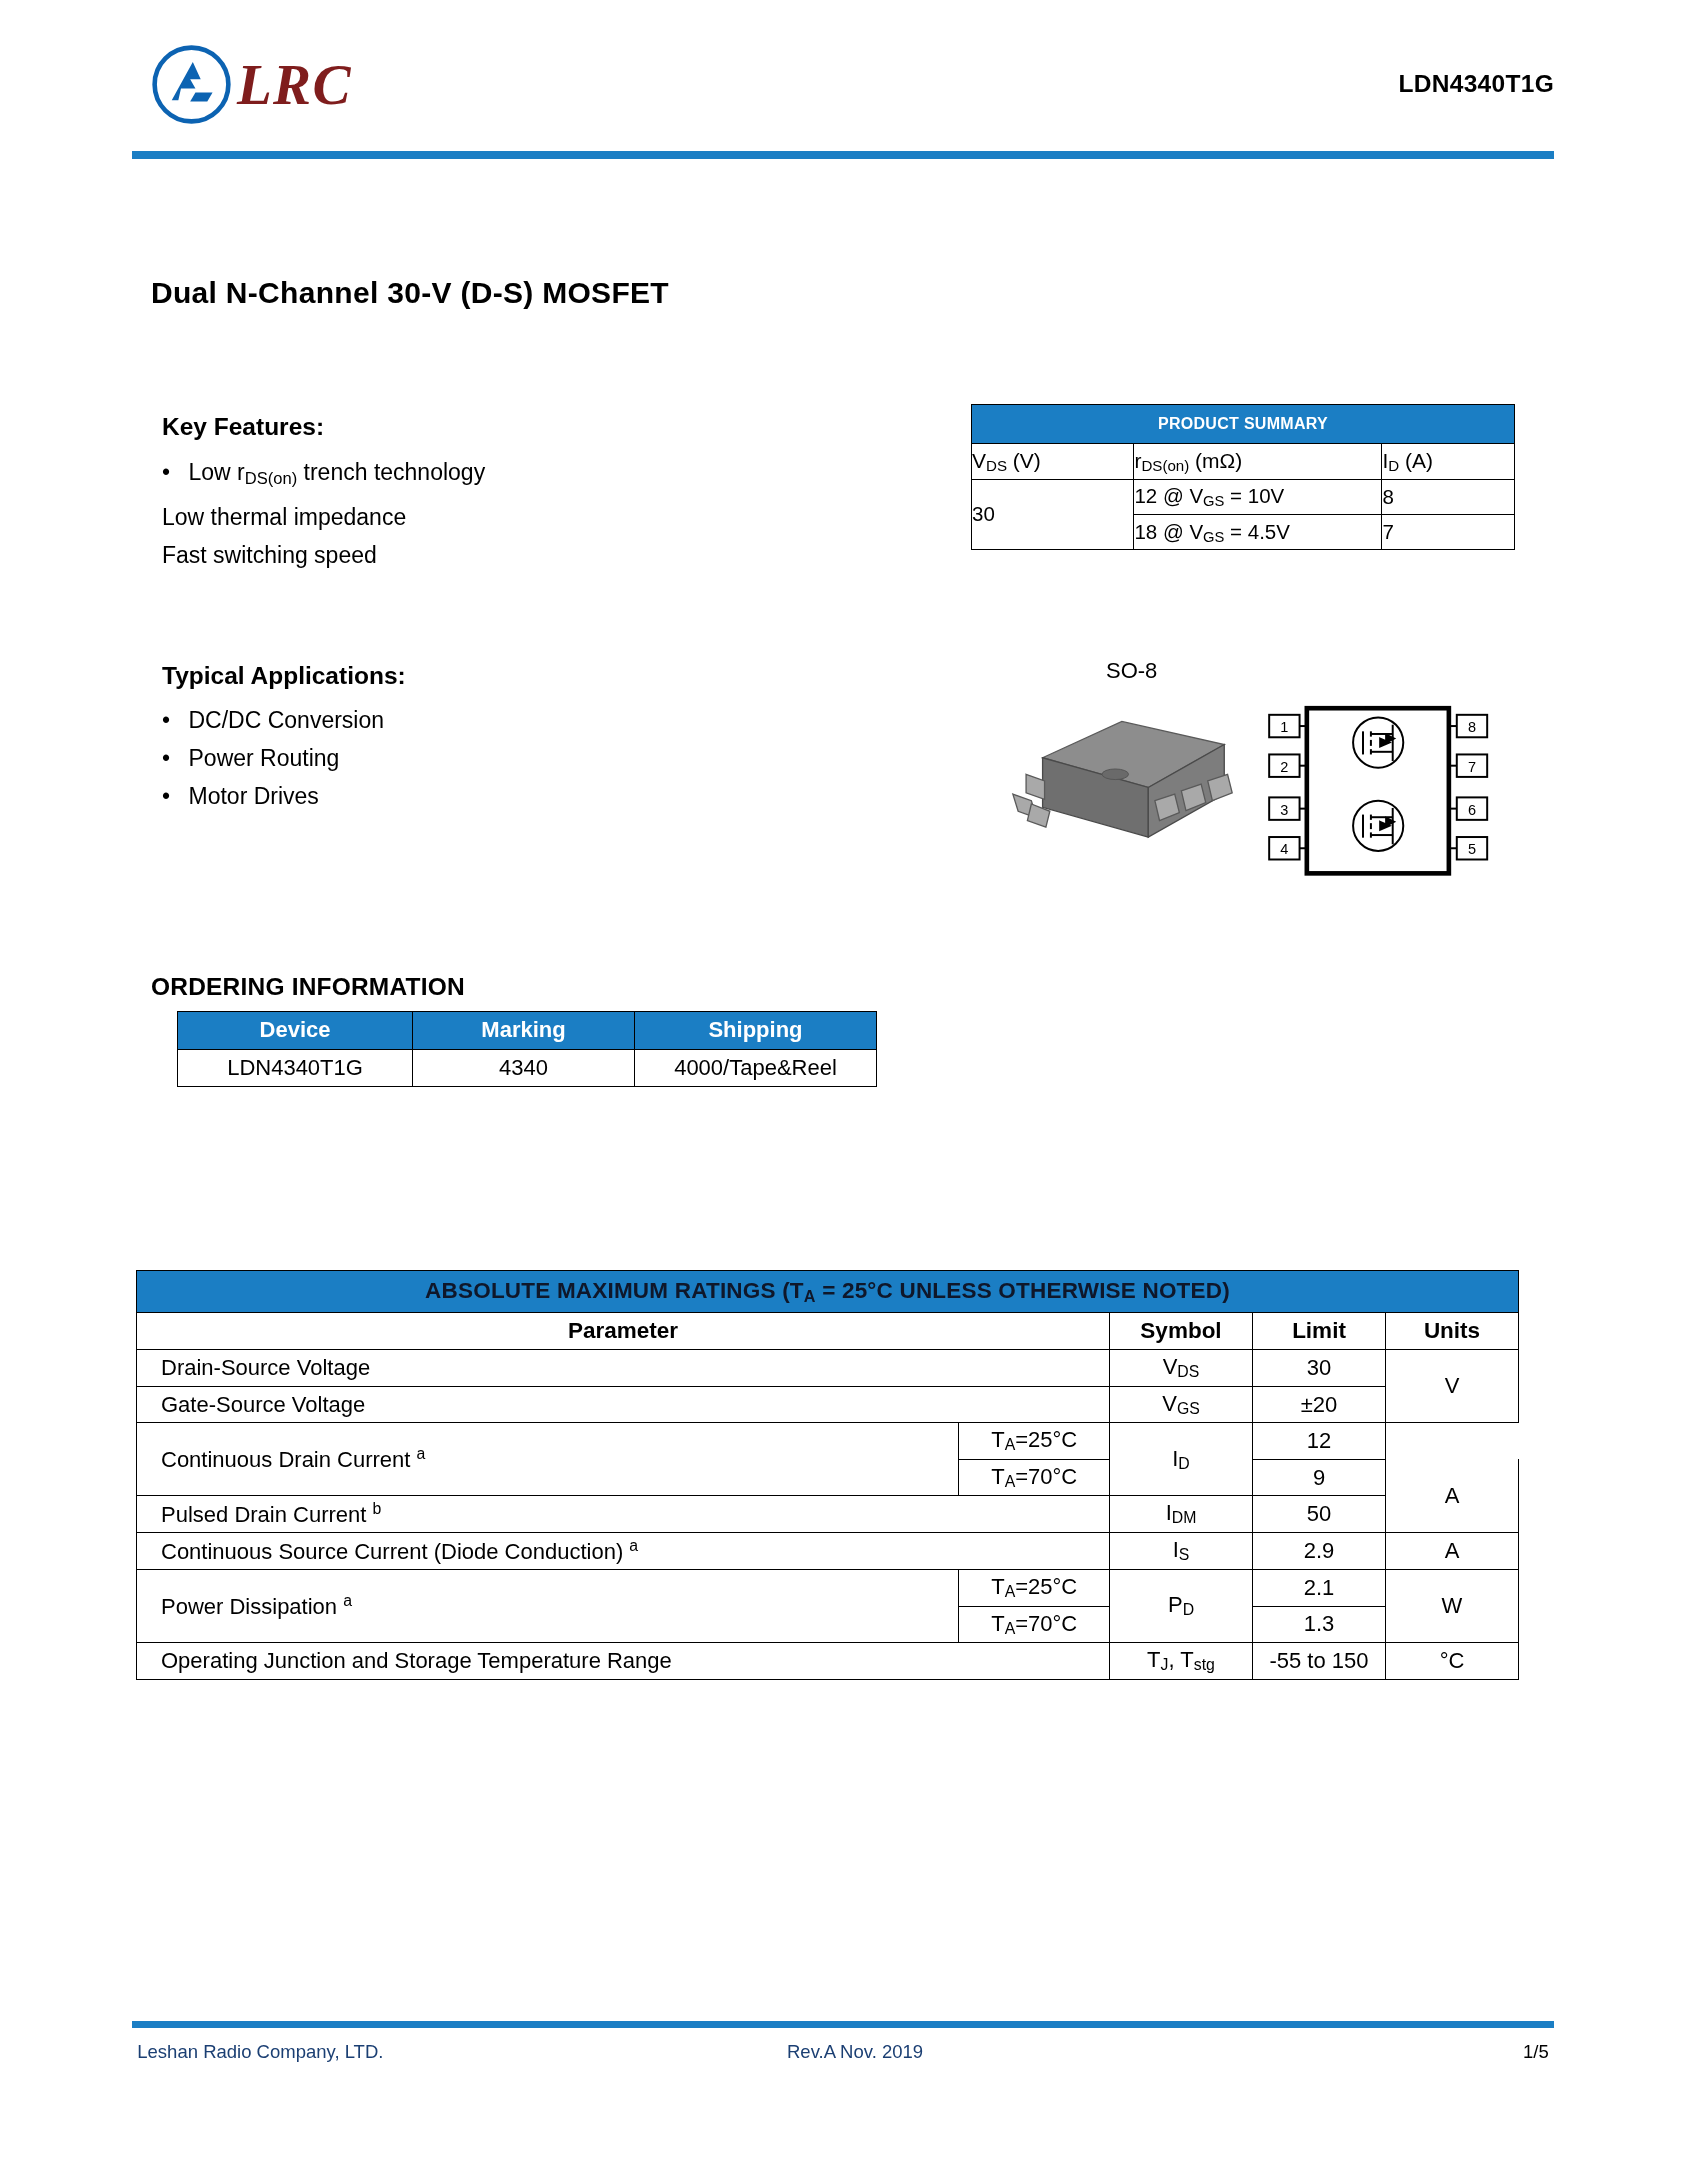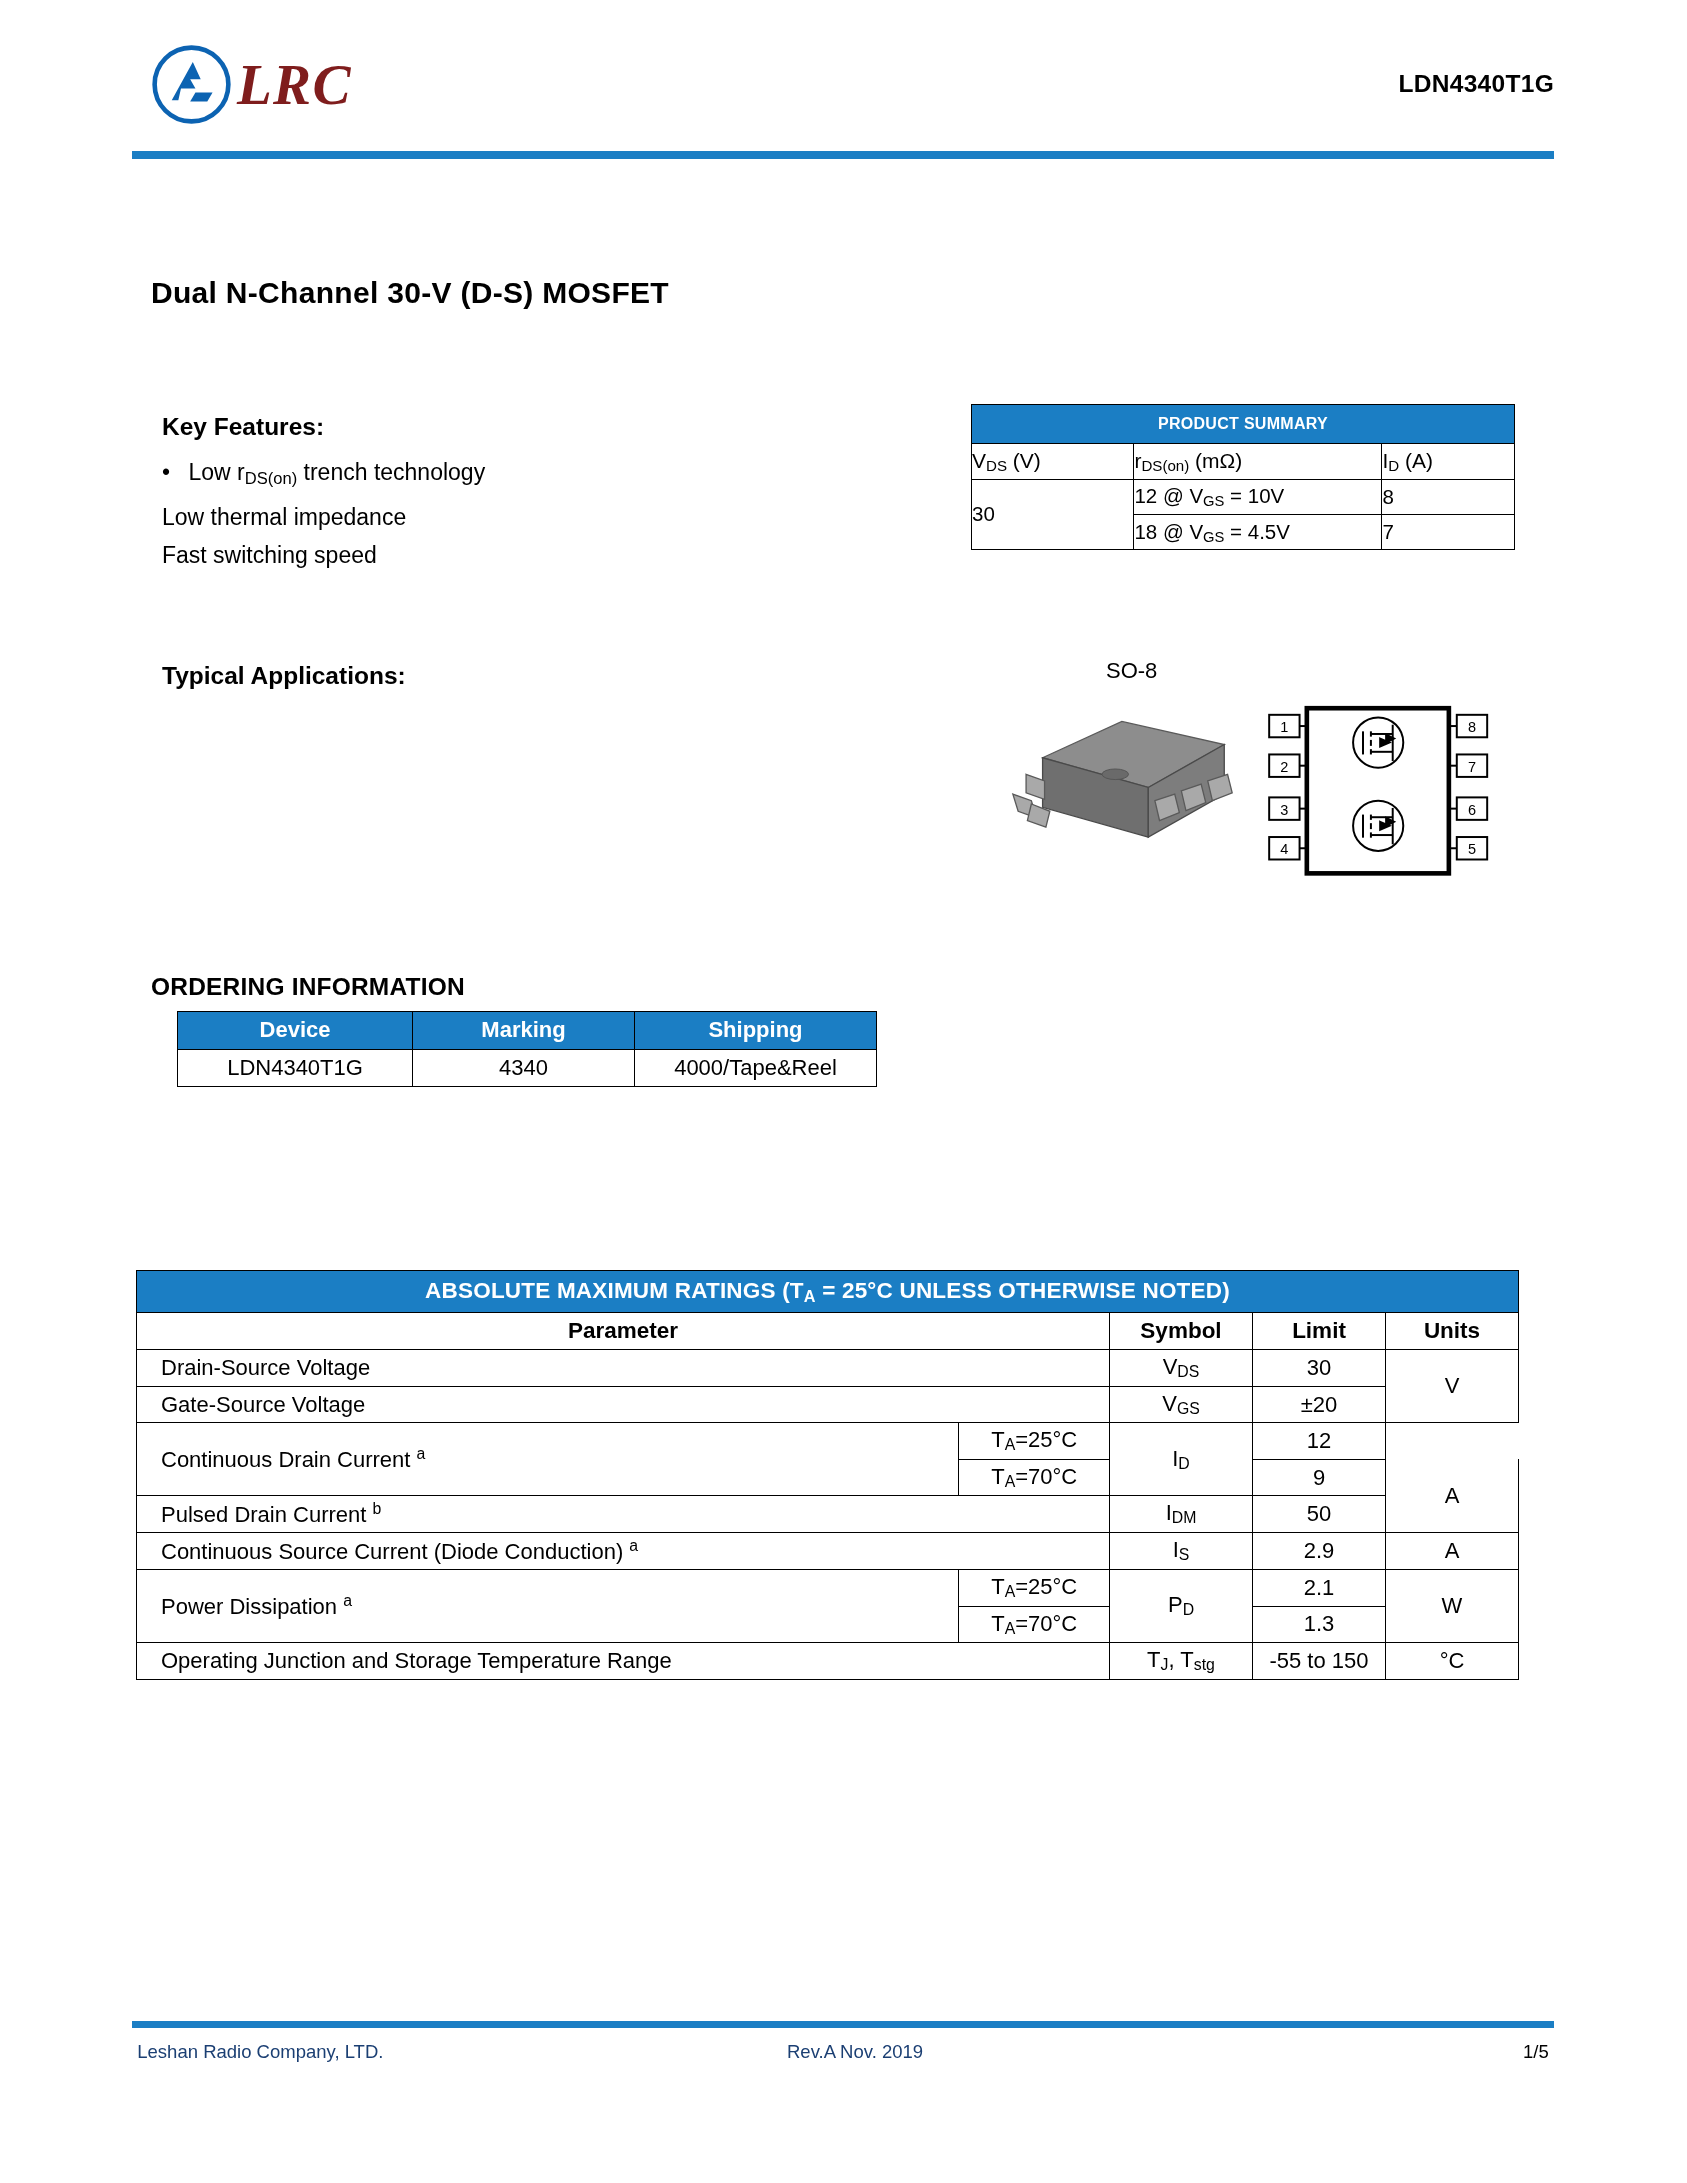--- a/index.html
+++ b/index.html
@@ -201,21 +201,21 @@
     width: 1383px;
     border-collapse: collapse;
     font-size: 22px;
   }
   .amr-table th, .amr-table td {
     border: 1.3px solid #000;
     padding: 4px 5.3px;
   }
   .amr-table .banner {
     background: #1b7ec4;
-    color: #ffffff;
+    color: #0f172a;
     font-size: 22.5px;
     font-weight: bold;
     text-align: center;
     padding: 6.6px 0;
     letter-spacing: 0.2px;
   }
   .amr-table .colhdr {
     text-align: center;
     font-weight: bold;
     font-size: 22.5px;
@@ -272,20 +272,25 @@
   <div class="doc-title">Dual N-Channel 30-V (D-S) MOSFET</div>
 
   <div class="kf-title">Key Features:</div>
   <ul class="bullet-list" id="key-features-list">
     <li><span class="b">•</span>Low r<sub>DS(on)</sub> trench technology</li>
     <li>Low thermal impedance</li>
     <li>Fast switching speed</li>
   </ul>
 
   <div class="ta-title">Typical Applications:</div>
+  <ul class="bullet-list" id="typical-apps-list">
+    <li><span class="b">•</span><span>DC/DC Conversion</span></li>
+    <li><span class="b">•</span><span>Power Routing</span></li>
+    <li><span class="b">•</span><span>Motor Drives</span></li>
+  </ul>
 
   <table class="ps-table">
     <tbody>
         <tr>
       <th class="banner" colspan="3">PRODUCT SUMMARY</th>
     </tr>
     <tr>
       <th class="hdr" style="width:162px">V<sub>DS</sub> (V)</th>
       <th class="hdr" style="width:248px">r<sub>DS(on)</sub> (mΩ)</th>
       <th class="hdr" style="width:132px">I<sub>D</sub> (A)</th>

